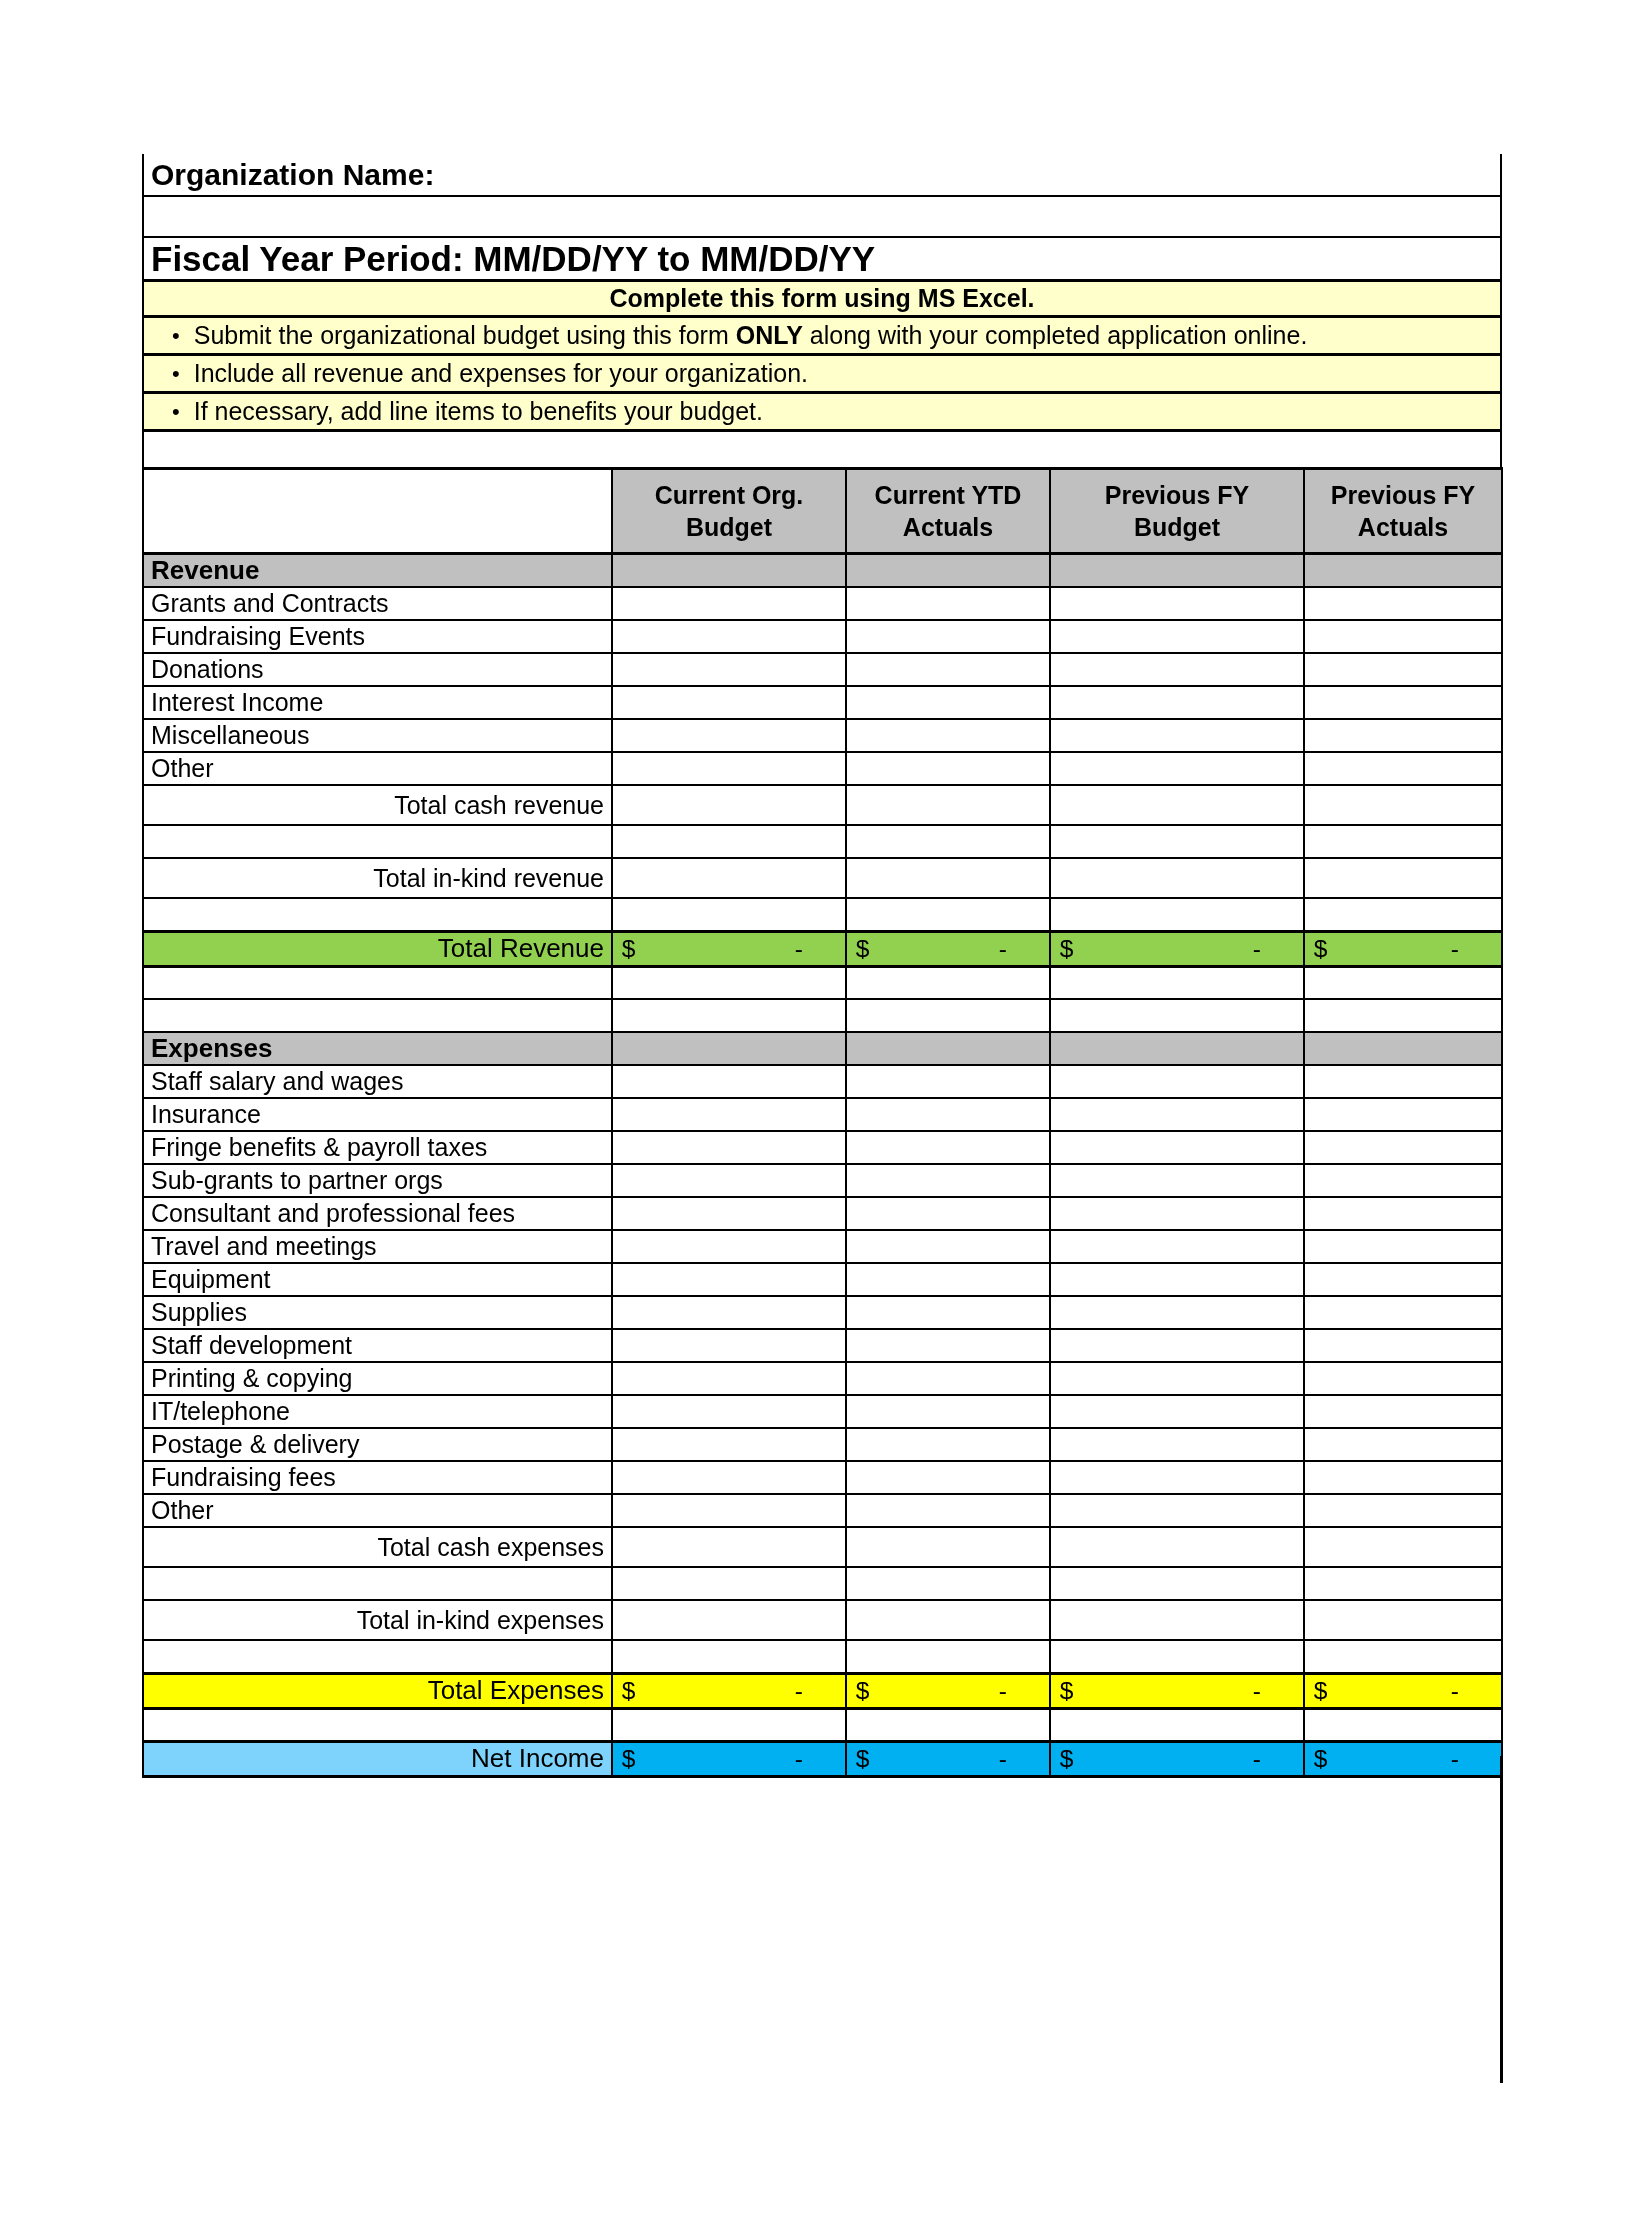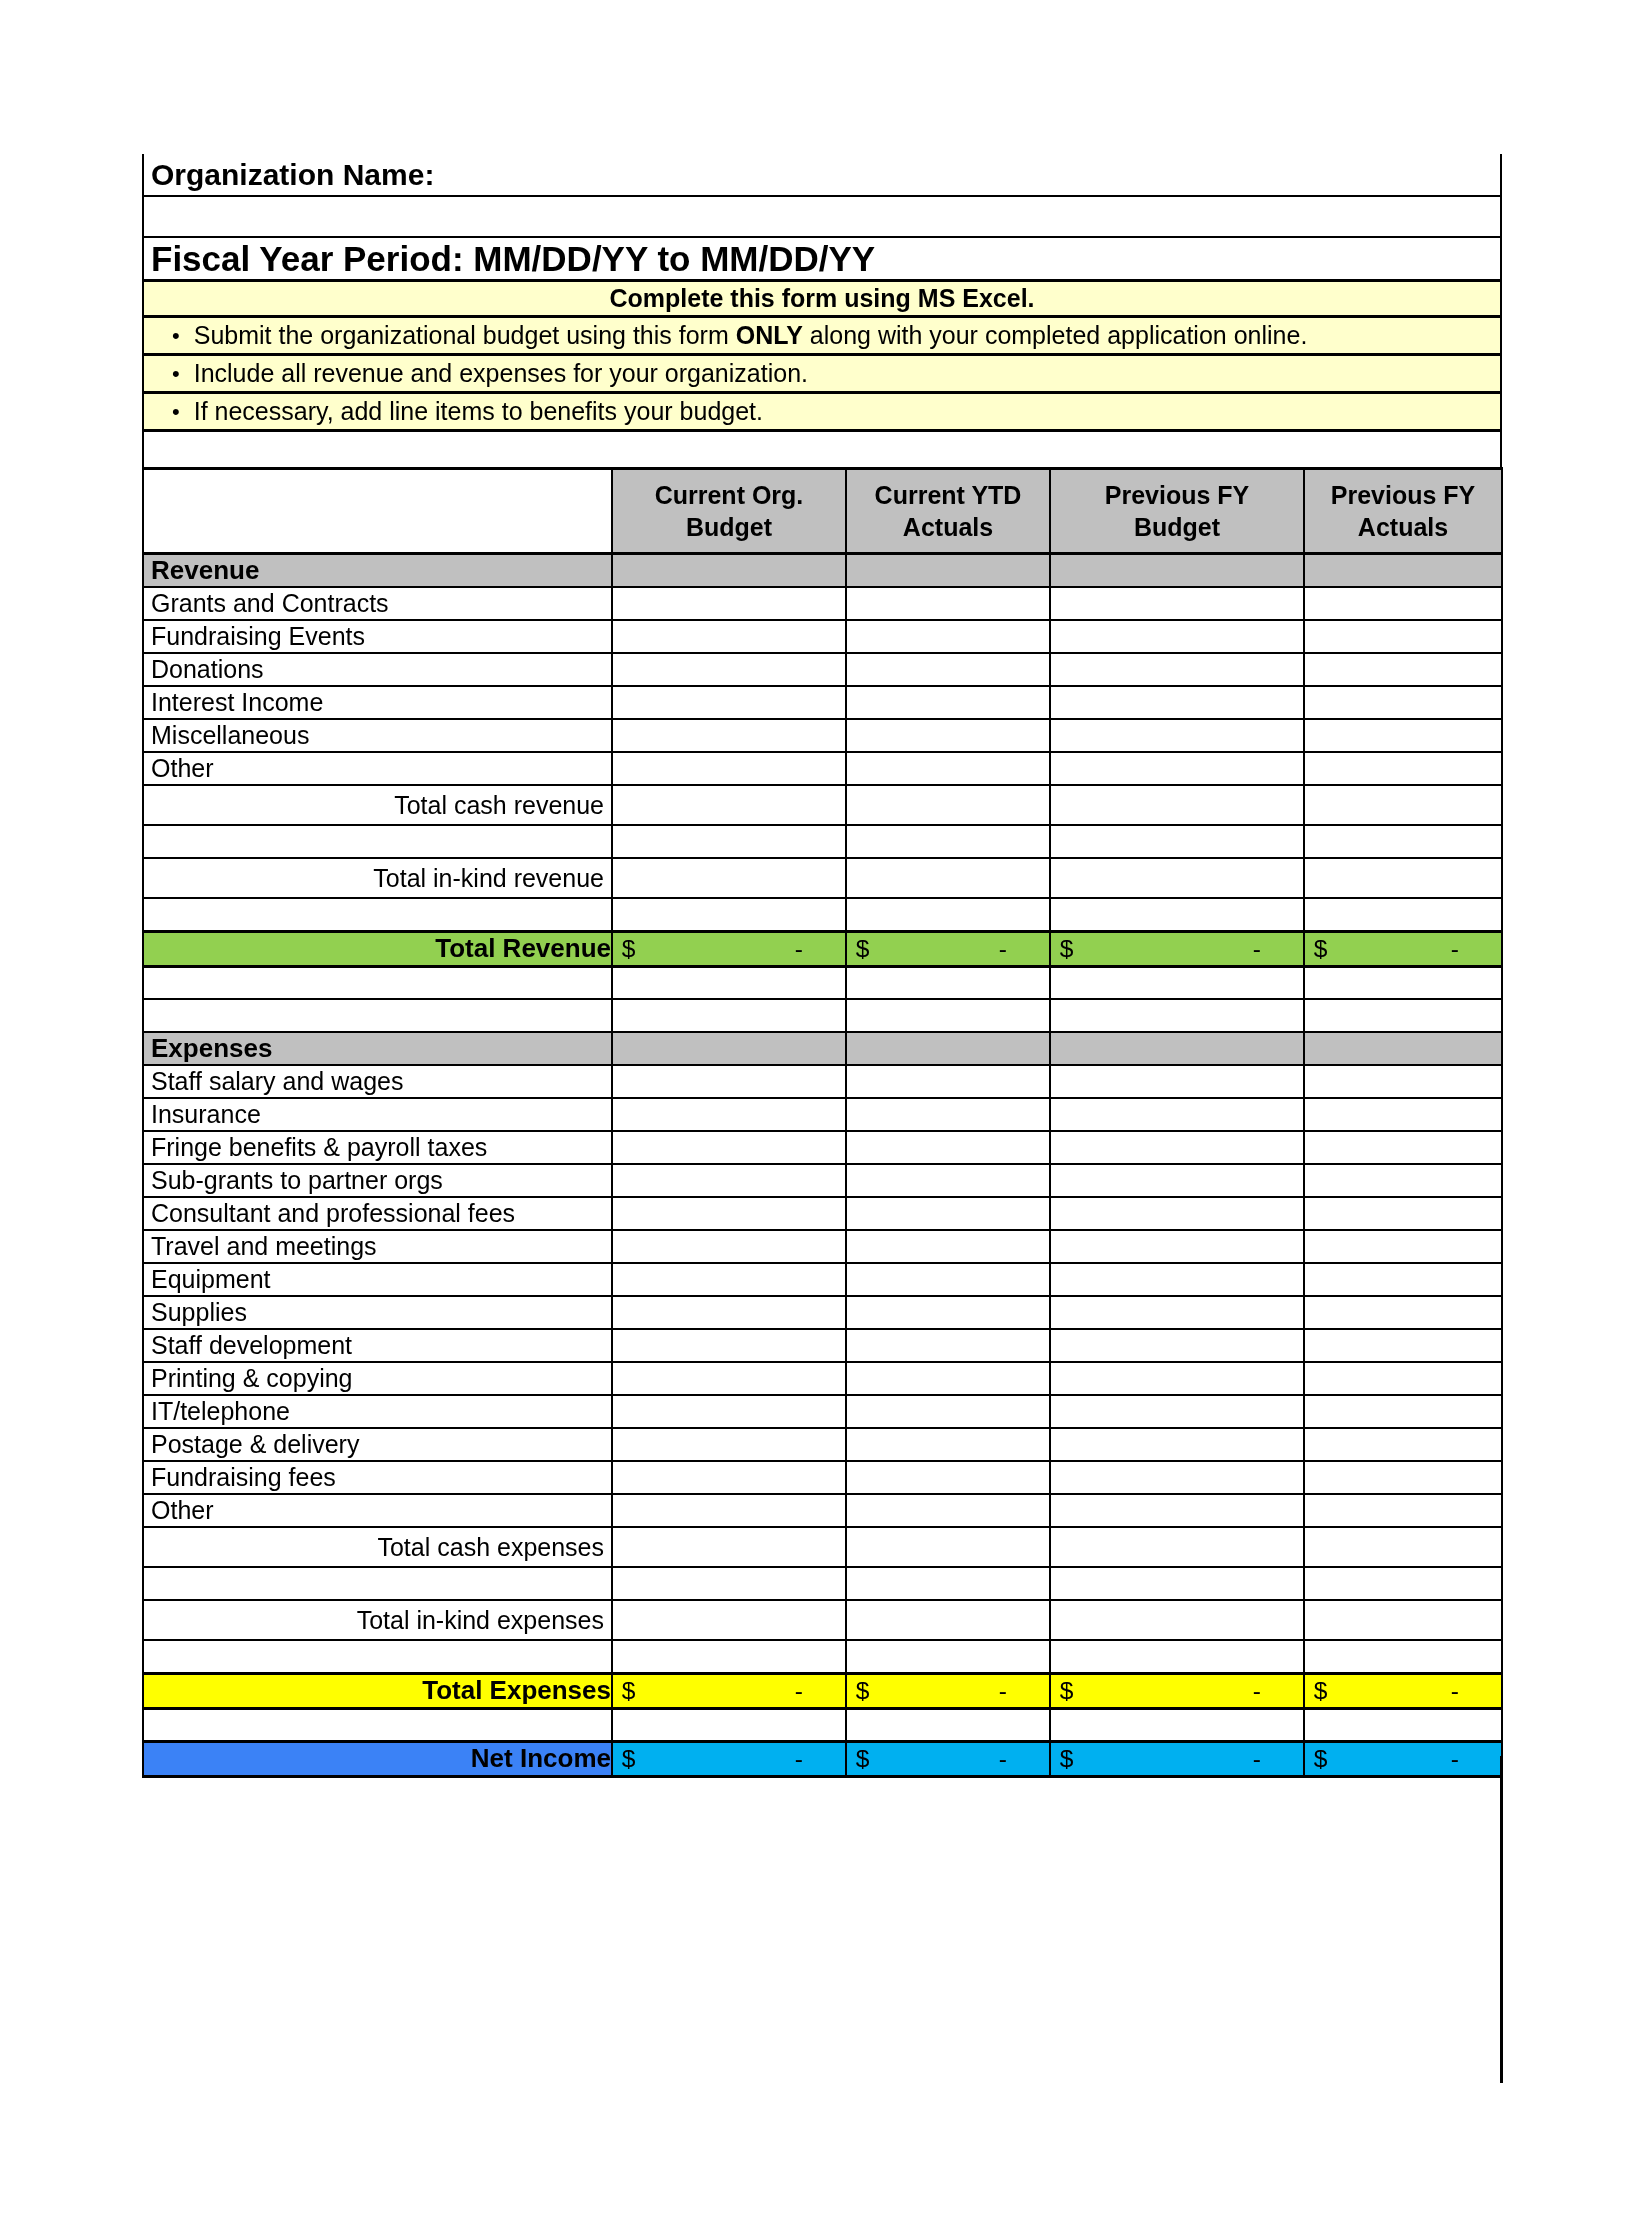--- a/index.html
+++ b/index.html
@@ -55,21 +55,21 @@
   tr.row-section td { height: 32px; background: #C0C0C0; }
   tr.row-item td    { height: 33px; }
   tr.row-subtotal td{ height: 40px; }
   tr.row-blank td   { height: 33px; }
   tr.row-total td   { height: 35px; border-top-width: 3.5px; border-bottom-width: 3.5px; }
 
   td.label-cell { font-size: 25px; }
   td.label-cell .row-label { display: block; padding-left: 7px; white-space: nowrap; }
   tr.row-section td.label-cell .row-label { font-weight: bold; font-size: 26px; }
   tr.row-subtotal td.label-cell .row-label { text-align: right; padding-right: 7px; padding-left: 0; }
-  tr.row-total td.label-cell .row-label { text-align: right; padding-left: 0; font-weight: bold; font-size: 26px; }
+  tr.row-total td.label-cell .row-label { text-align: right; padding-right: 7px; padding-left: 0; font-weight: normal; font-size: 26px; }
 
   .acct {
     display: flex; justify-content: space-between; align-items: center;
     padding: 0 42px 0 8.7px;
     font-size: 24.5px; font-weight: normal;
   }
 
   .page-edge-line {
     position: absolute;
     left: 1500px; top: 1756px;
@@ -466,21 +466,21 @@
           </td>
         </tr>
         <tr class="row-blank">
           <td class="label-cell"></td>
           <td class="value-cell"></td>
           <td class="value-cell"></td>
           <td class="value-cell"></td>
           <td class="value-cell"></td>
         </tr>
         <tr class="row-total">
-          <td class="label-cell" style="background: #3b82f6;">
+          <td class="label-cell" style="background: #7dd3fc;">
             <span class="row-label">Net Income</span>
           </td>
           <td class="value-cell" style="background: rgb(0, 176, 240);">
             <div class="acct">
               <span>$</span>
               <span>-</span>
             </div>
           </td>
           <td class="value-cell" style="background: rgb(0, 176, 240);">
             <div class="acct">

